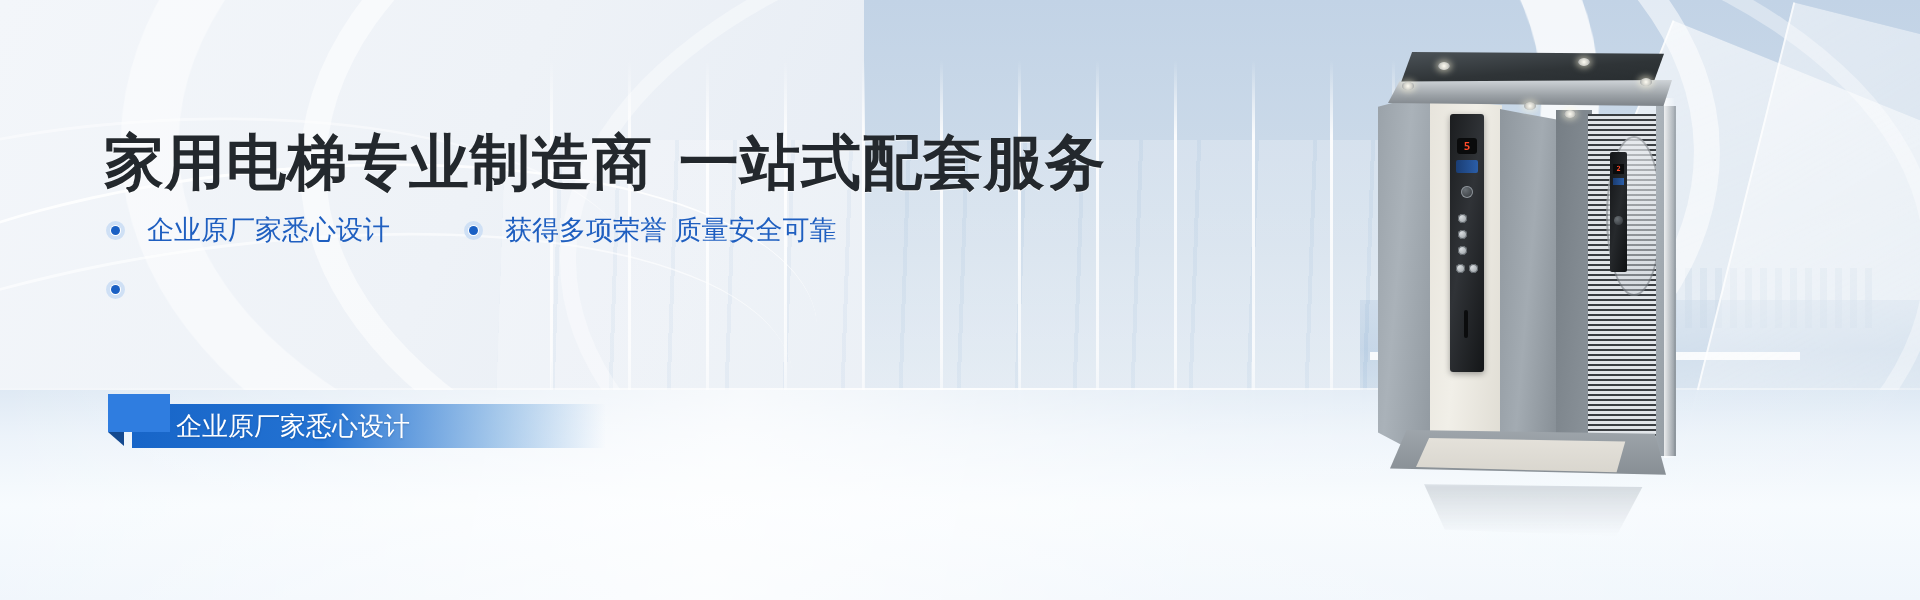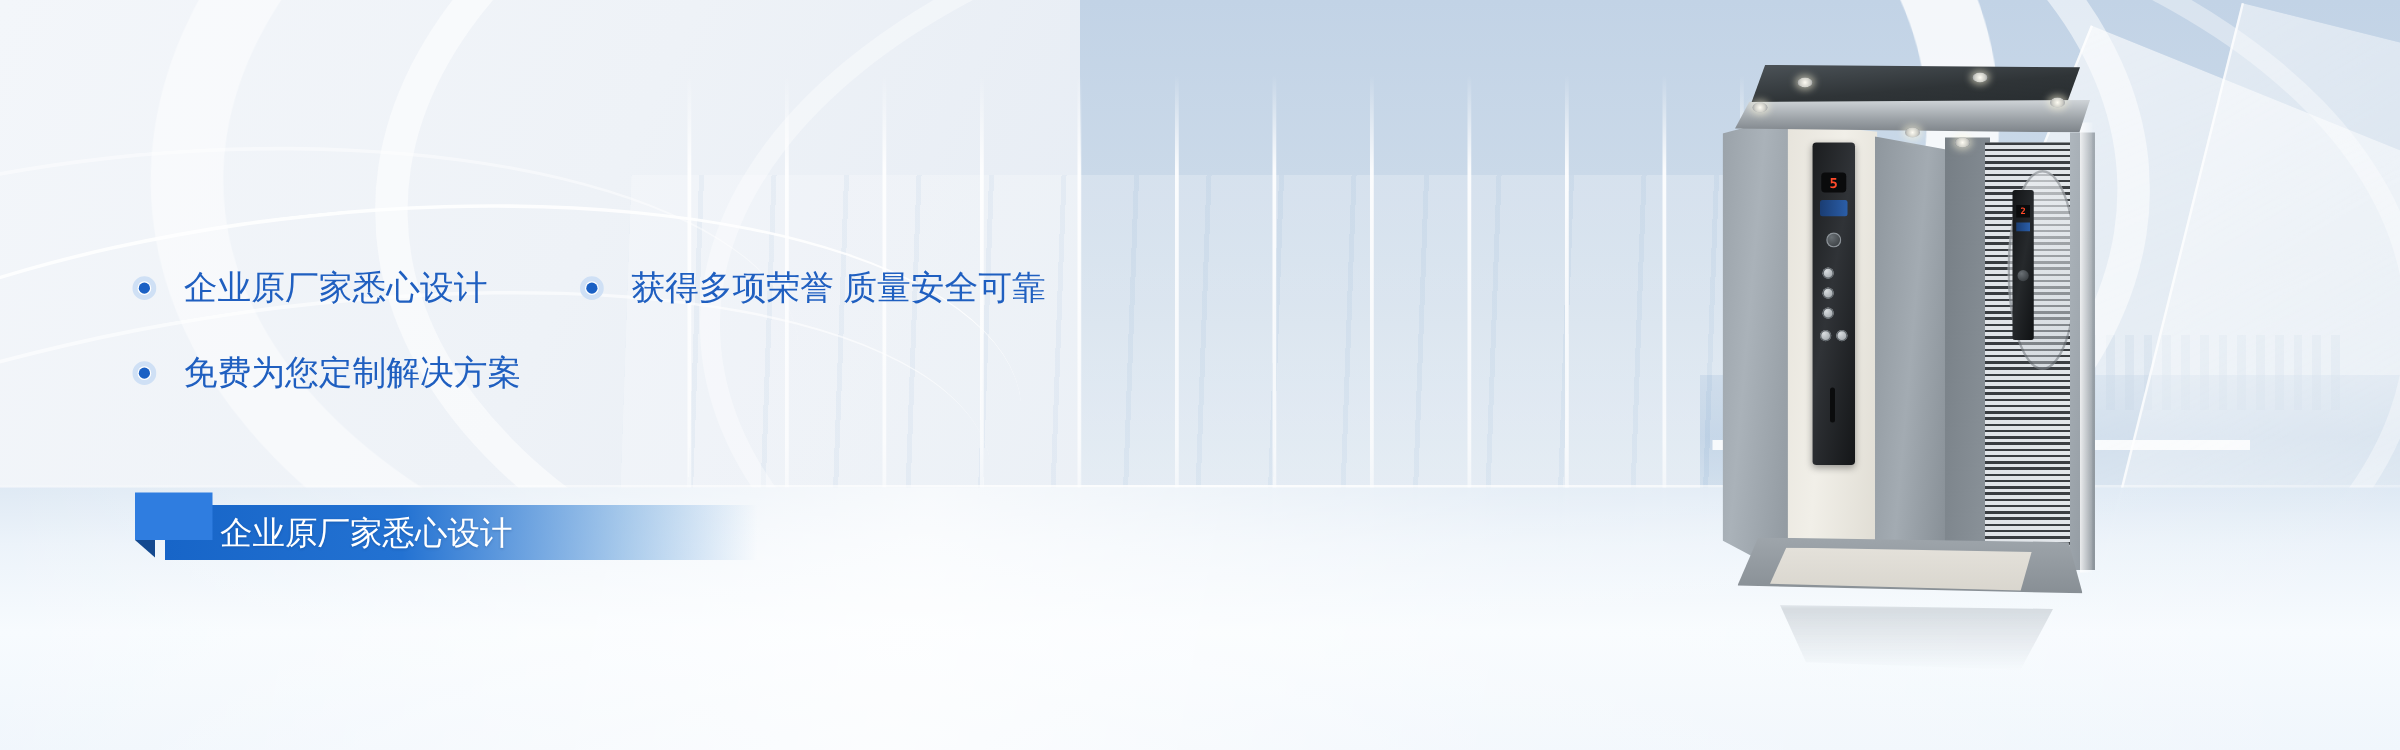--- a/index.html
+++ b/index.html
@@ -419,36 +419,38 @@
       <div class="panel2-round"></div>
     </div>
 
     <div class="cab-floor"></div>
     <div class="cab-floor-inner"></div>
     <div class="cab-reflection"></div>
   </div>
 
   <div class="content">
 
+    <div class="headline">
+      <span>家用电梯专业制造商</span><span class="gap"></span><span>一站式配套服务</span>
+    </div>
 
     <div class="bullets">
       <div class="bullet-row">
         <div class="bullet col1">
           <span class="dot"></span>
           <span>企业原厂家悉心设计</span>
         </div>
         <div class="bullet">
           <span class="dot"></span>
           <span>获得多项荣誉 质量安全可靠</span>
         </div>
       </div>
       <div class="bullet-row">
         <div class="bullet">
           <span class="dot"></span>
-          <span>免费为您定制解决方案</span>
         </div>
       </div>
     </div>
 
     <div class="ribbon">
       <span class="ribbon-label">企业原厂家悉心设计</span>
     </div>
     <div class="ribbon-tab"></div>
     <div class="ribbon-fold"></div>
 

